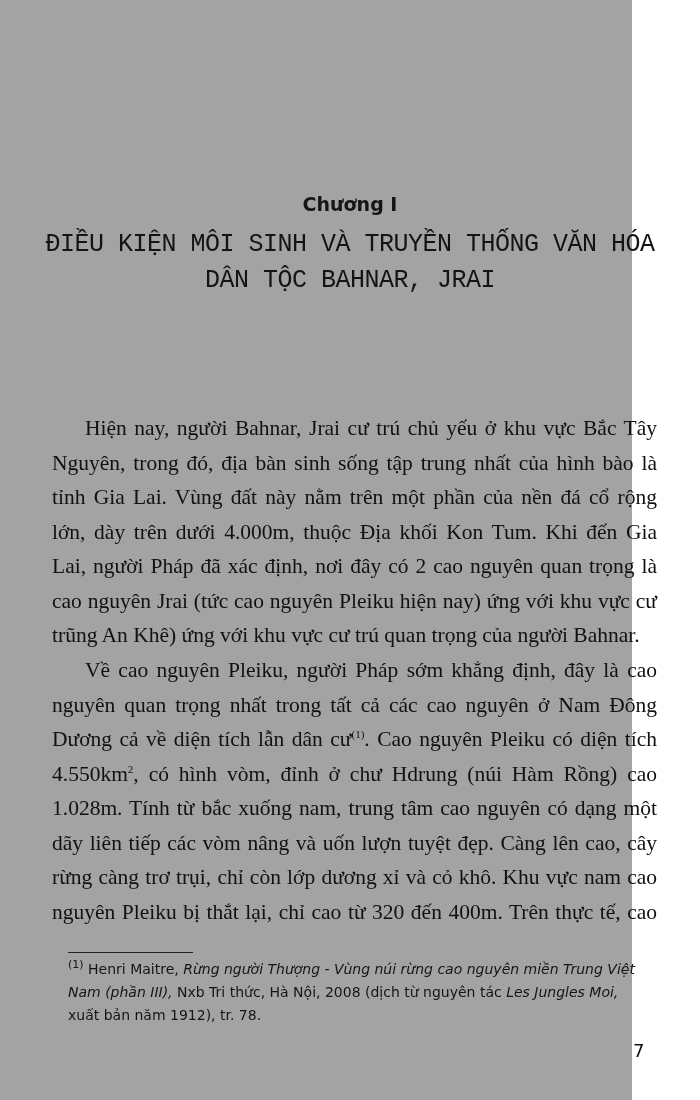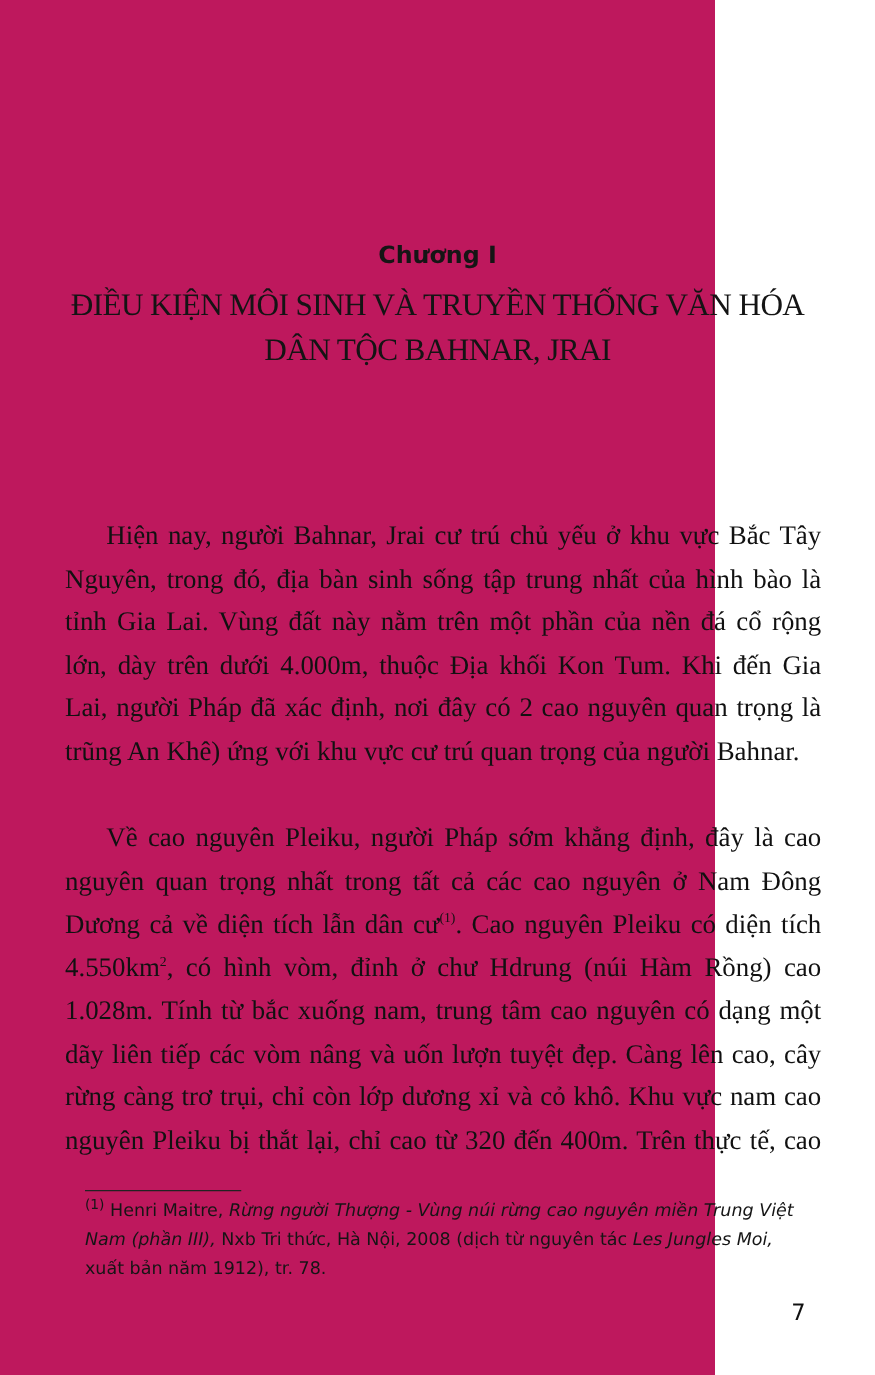--- a/index.html
+++ b/index.html
@@ -1,24 +1,24 @@
 <!DOCTYPE html>
 <html><head>
 <meta charset="utf-8">
 <style>
   html, body { margin: 0; padding: 0; background: #ffffff; }
   body { width: 700px; height: 1100px; position: relative; overflow: hidden; color: #111; }
-  .page { position: absolute; left: 0; top: 0; width: 572px; height: 1100px; background: #be185d; }
+  .page { position: absolute; left: 0; top: 0; width: 632px; height: 1100px; background: #a3a3a3; }
   .chapter-label {
     position: absolute; top: 193px; left: 0; width: 700px; text-align: center;
     font-family: "DejaVu Sans", sans-serif; font-weight: bold; font-size: 19px; color: #151515;
   }
   .chapter-title {
     position: absolute; top: 227px; left: 40px; width: 620px; text-align: center;
-    font-family: Liberation Serif, serif; font-size: 25px; line-height: 36px; color: #141414;
+    font-family: Liberation Mono, monospace; font-size: 25px; line-height: 36px; color: #141414;
     letter-spacing: -0.5px;
   }
   .section-heading {
     position: absolute; top: 343px; left: 68px; width: 610px;
     font-family: "Liberation Serif", serif; font-weight: bold; font-size: 21.5px; line-height: 32px; color: #111;
   }
   .section-heading .l1 { display: block; padding-left: 46px; }
   .section-heading .l2 { display: block; }
   .body-text {
     position: absolute; left: 52px; width: 605px;
@@ -57,20 +57,21 @@
     <div>DÂN TỘC BAHNAR, JRAI</div>
   </div>
 
 
   <div class="body-text" id="para1">
     <span class="line first">Hiện nay, người Bahnar, Jrai cư trú chủ yếu ở khu vực Bắc Tây</span>
     <span class="line">Nguyên, trong đó, địa bàn sinh sống tập trung nhất của hình bào là</span>
     <span class="line">tỉnh Gia Lai. Vùng đất này nằm trên một phần của nền đá cổ rộng</span>
     <span class="line">lớn, dày trên dưới 4.000m, thuộc Địa khối Kon Tum. Khi đến Gia</span>
     <span class="line">Lai, người Pháp đã xác định, nơi đây có 2 cao nguyên quan trọng là</span>
+    <span class="line">cao nguyên Jrai (tức cao nguyên Pleiku hiện nay) ứng với khu vực cư</span>
     <span class="line last">trũng An Khê) ứng với khu vực cư trú quan trọng của người Bahnar.</span>
   </div>
 
   <div class="body-text" id="para2">
     <span class="line first">Về cao nguyên Pleiku, người Pháp sớm khẳng định, đây là cao</span>
     <span class="line">nguyên quan trọng nhất trong tất cả các cao nguyên ở Nam Đông</span>
     <span class="line"><span>Dương cả về diện tích lẫn dân cư</span><sup>(1)</sup><span>. Cao nguyên Pleiku có diện tích</span></span>
     <span class="line"><span>4.550km</span><sup>2</sup><span>, có hình vòm, đỉnh ở chư Hdrung (núi Hàm Rồng) cao</span></span>
     <span class="line">1.028m. Tính từ bắc xuống nam, trung tâm cao nguyên có dạng một</span>
     <span class="line">dãy liên tiếp các vòm nâng và uốn lượn tuyệt đẹp. Càng lên cao, cây</span>

